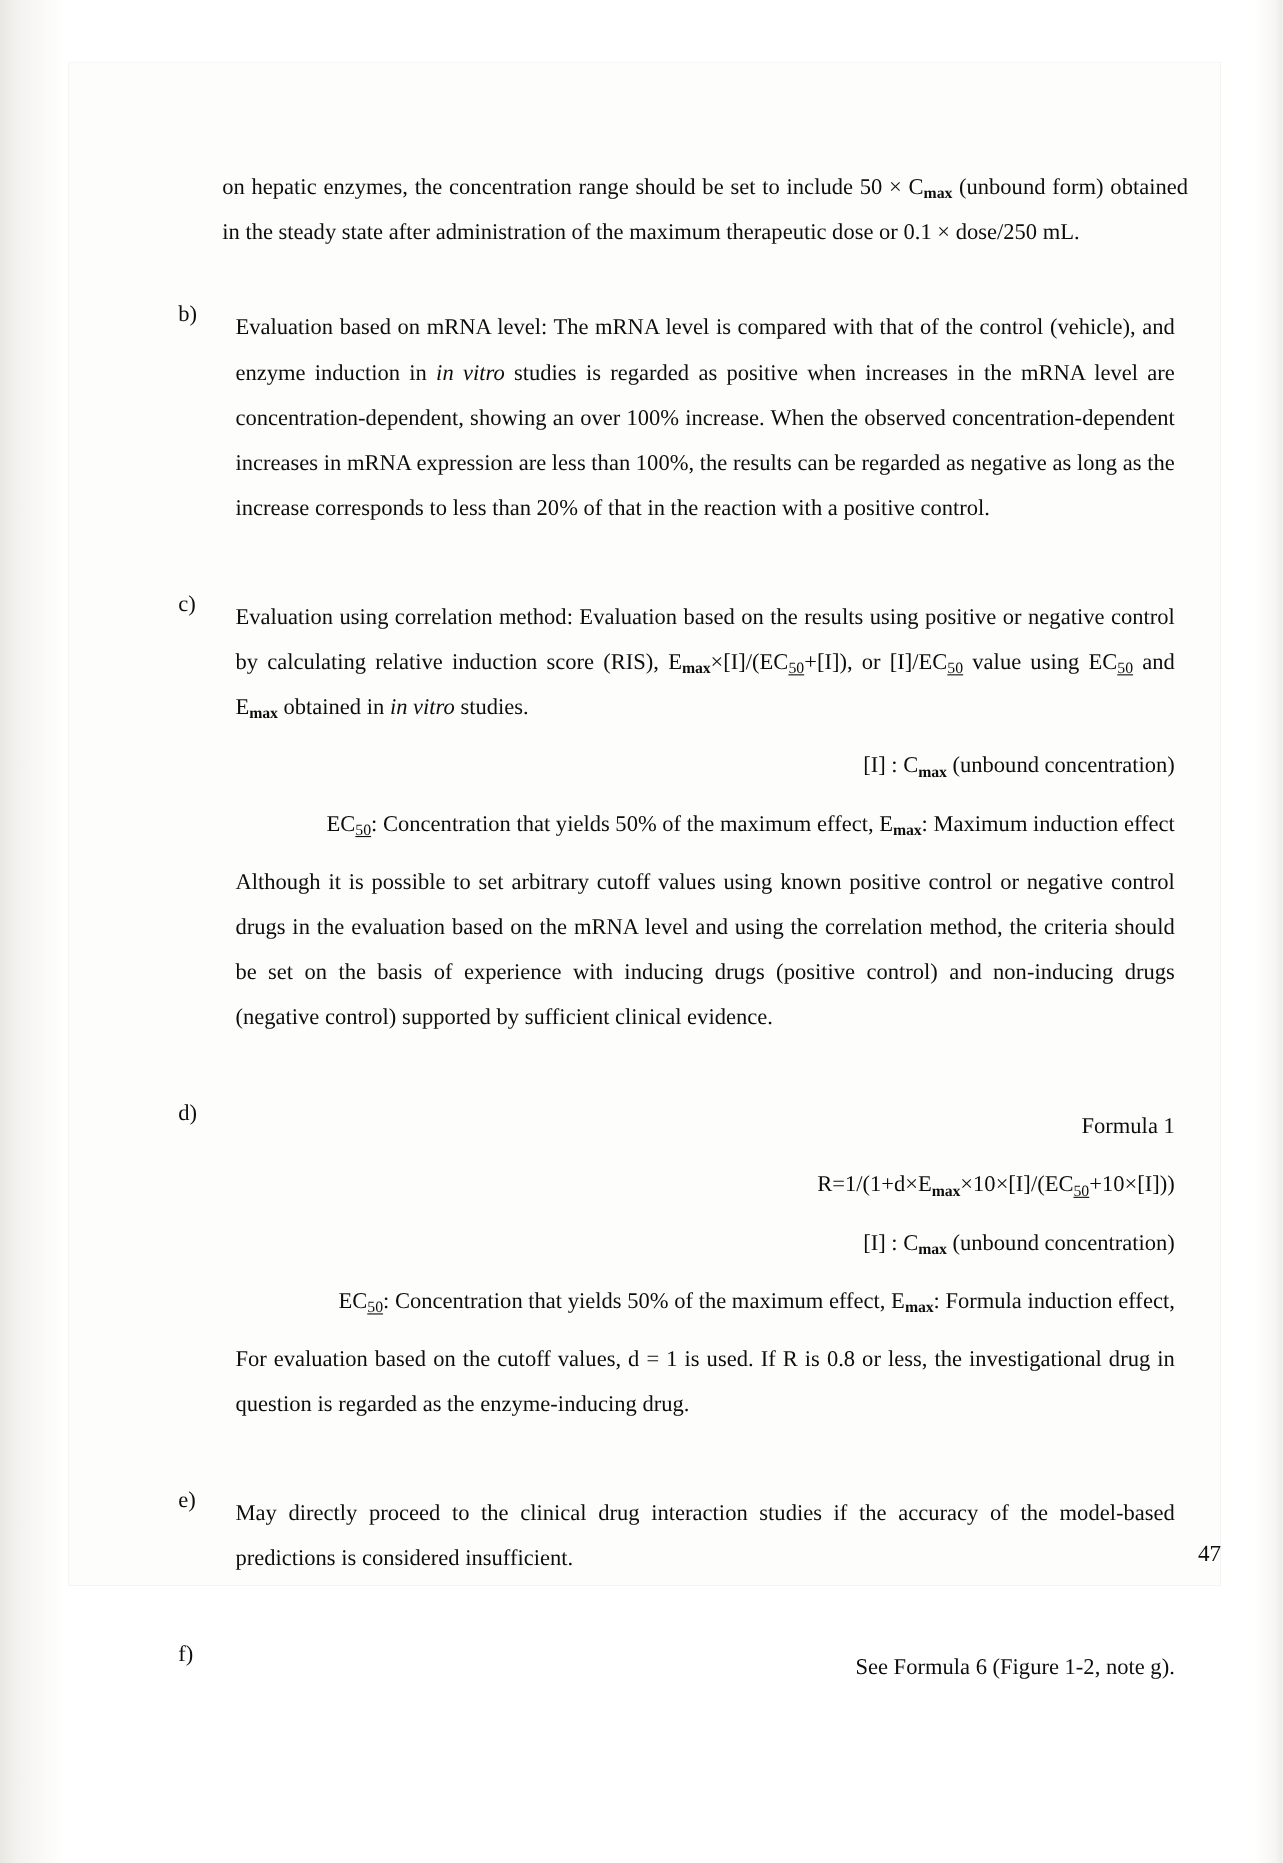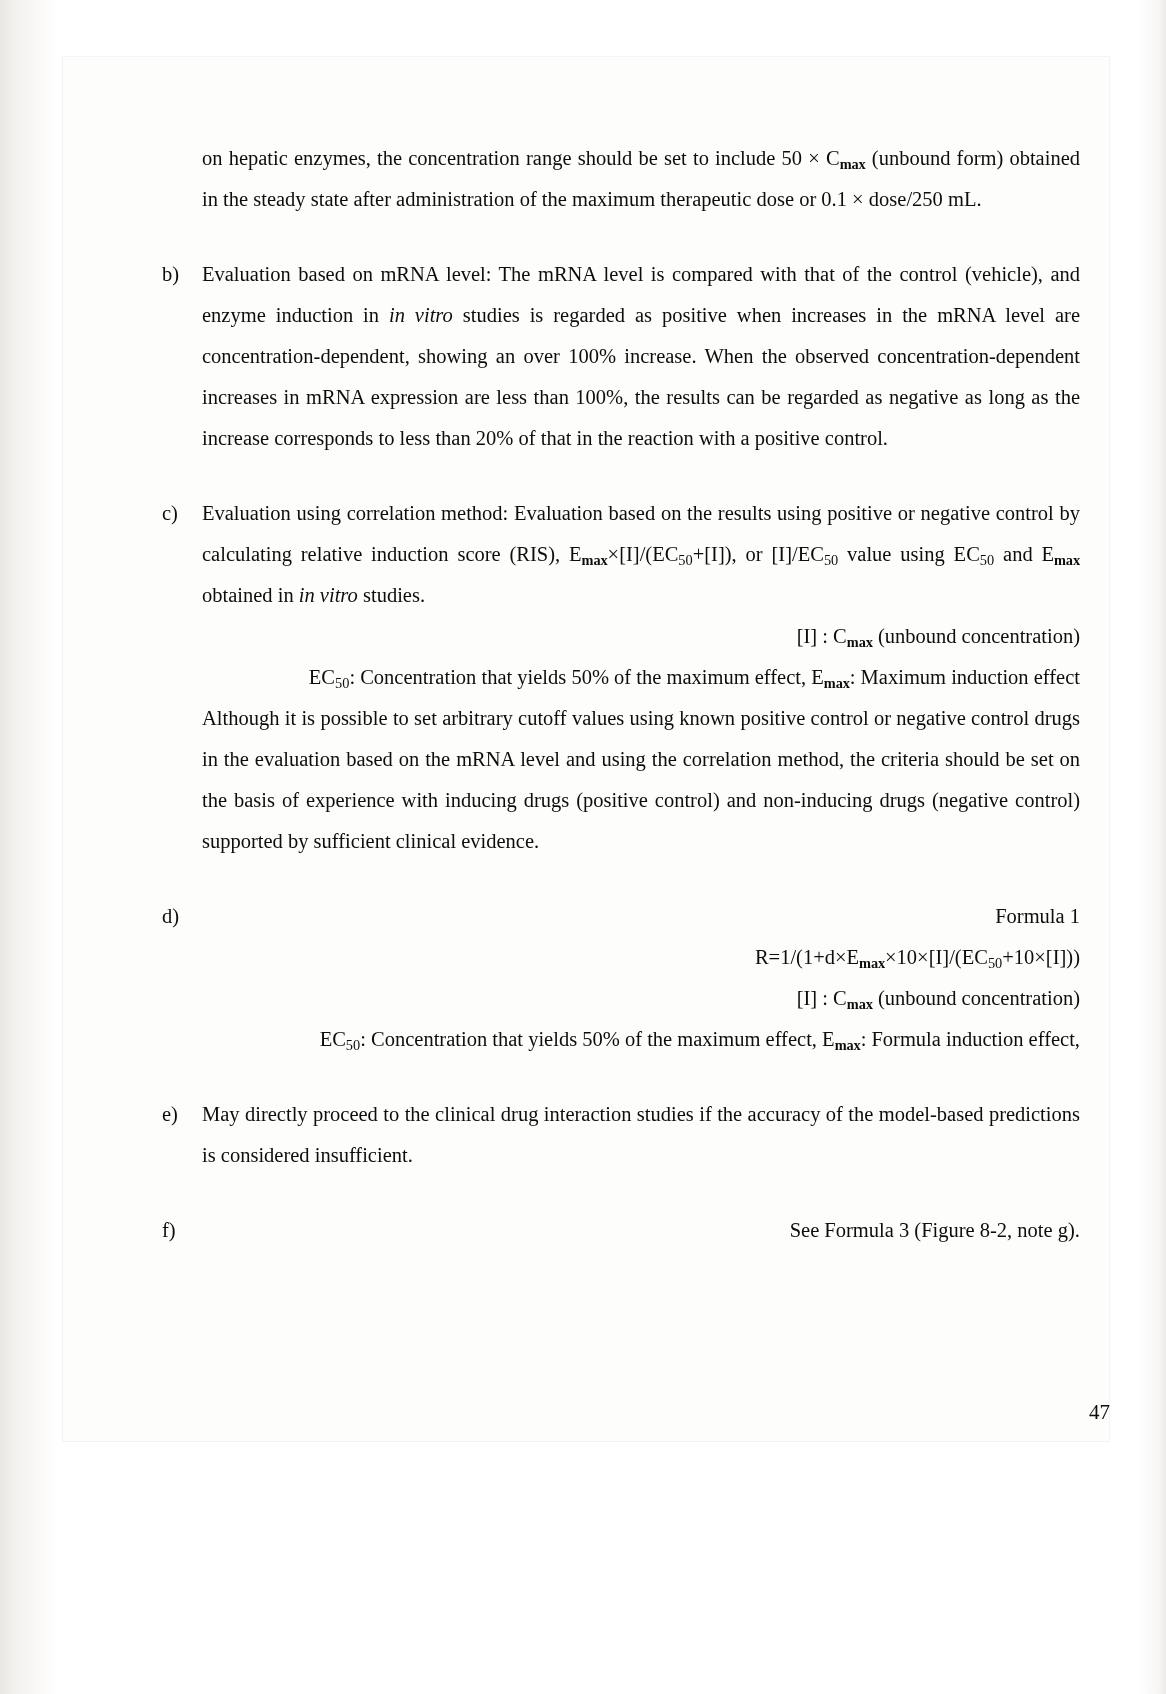--- a/index.html
+++ b/index.html
@@ -35,21 +35,21 @@
     box-shadow: 0 0 0 1px rgba(0,0,0,0.035) inset;
   }
   .content {
     position: absolute;
     left: 100px;
     top: 82px;
     width: 918px;
   }
 
   p {
-    margin: 0;
+    margin: 12px;
     font-size: 20.5px;
     line-height: 41px;
     text-align: justify;
     text-justify: inter-word;
   }
 
   
   .item {
     display: flex;
     align-items: flex-start;
@@ -79,20 +79,21 @@
     line-height: 0;
     vertical-align: -0.28em;
     font-weight: 700;
     letter-spacing: -0.1px;
   }
   .sub-num {
     font-size: 0.70em;
     line-height: 0;
     vertical-align: -0.28em;
     font-weight: 400;
+    text-decoration: underline;
   }
   i { font-style: italic; }
   .nojust { text-align: right; }
 
   .page-number {
     position: absolute;
     left: 0;
     right: 0;
     top: 1344px;
     text-align: right;
@@ -133,34 +134,35 @@
         <div class="body">
           <p class="nojust">Formula 1</p>
 
           <p class="indent1 nojust"><span>R=1/(1+d×E</span><sub>max</sub><span>×10×[I]/(EC</span><span class="sub-num">50</span><span>+10×[I]))</span></p>
 
           <p class="indent1 nojust"><span>[I] : C</span><sub>max</sub><span> (unbound concentration)</span></p>
 
           <p class="indent1 nojust"><span>EC</span><span class="sub-num">50</span><span>: Concentration that yields 50% of the maximum effect, E</span><sub>max</sub><span>: Formula induction effect,</span></p>
 
 
+          <p>For evaluation based on the cutoff values, d = 1 is used. If R is 0.8 or less, the investigational drug in question is regarded as the enzyme-inducing drug.</p>
         </div>
       </div>
 
       <div class="item">
         <div class="marker">e)</div>
         <div class="body">
           <p>May directly proceed to the clinical drug interaction studies if the accuracy of the model-based predictions is considered insufficient.</p>
         </div>
       </div>
 
       <div class="item">
         <div class="marker">f)</div>
         <div class="body">
-          <p class="nojust">See Formula 3 (Figure 8-2, note g).</p>
+          <p class="nojust">See Formula 6 (Figure 1-2, note g).</p>
         </div>
       </div>
 
     </div>
 
     <div class="page-number">47</div>
   </div>
 </div>
 
 </body></html>

